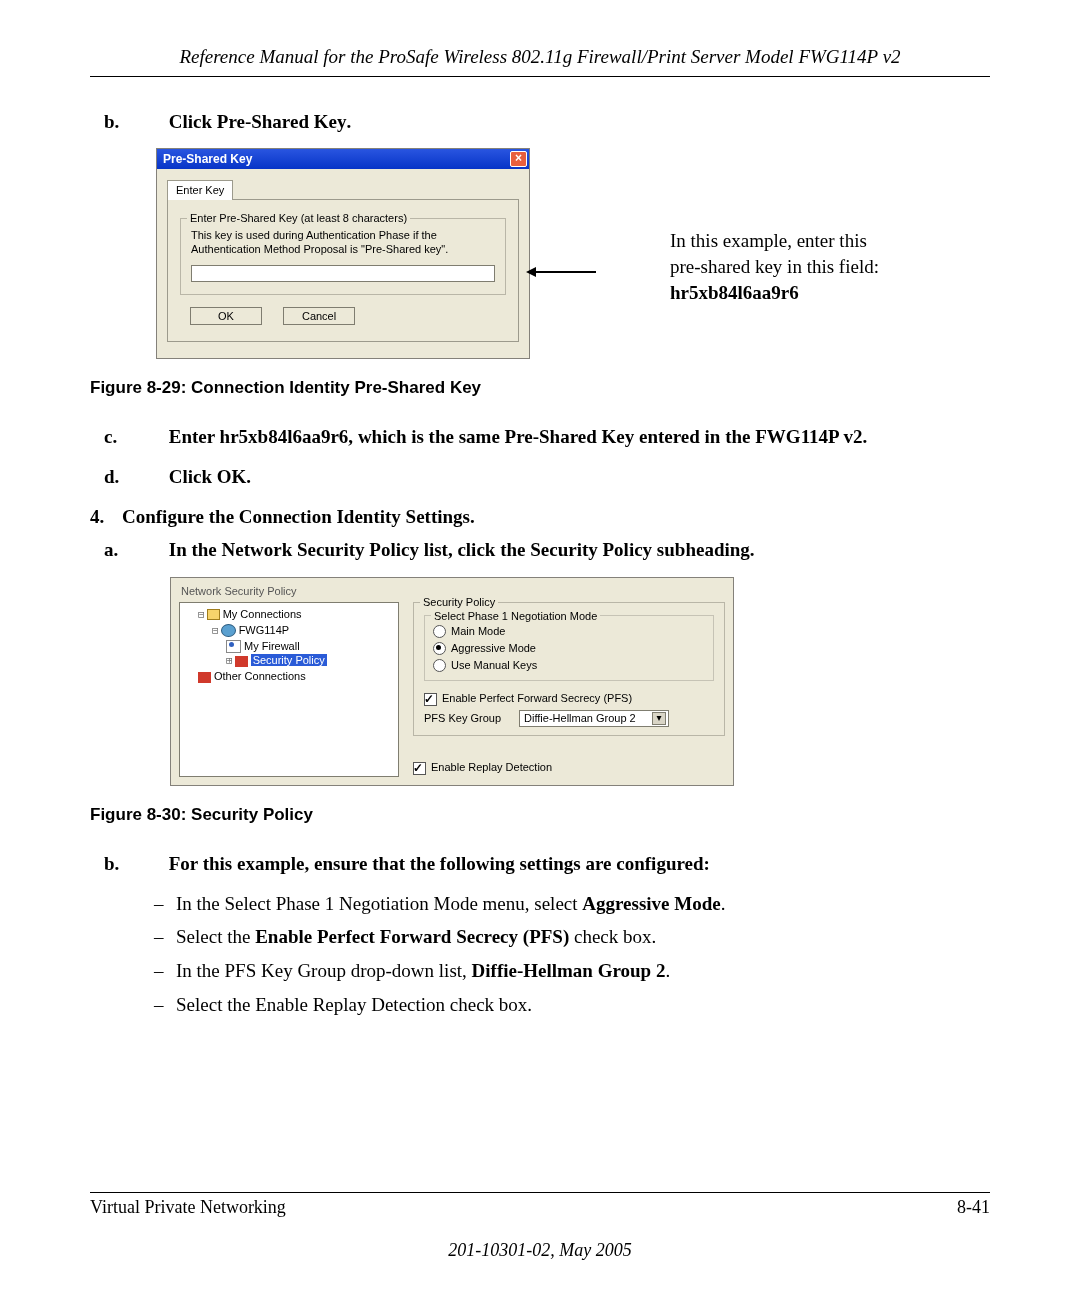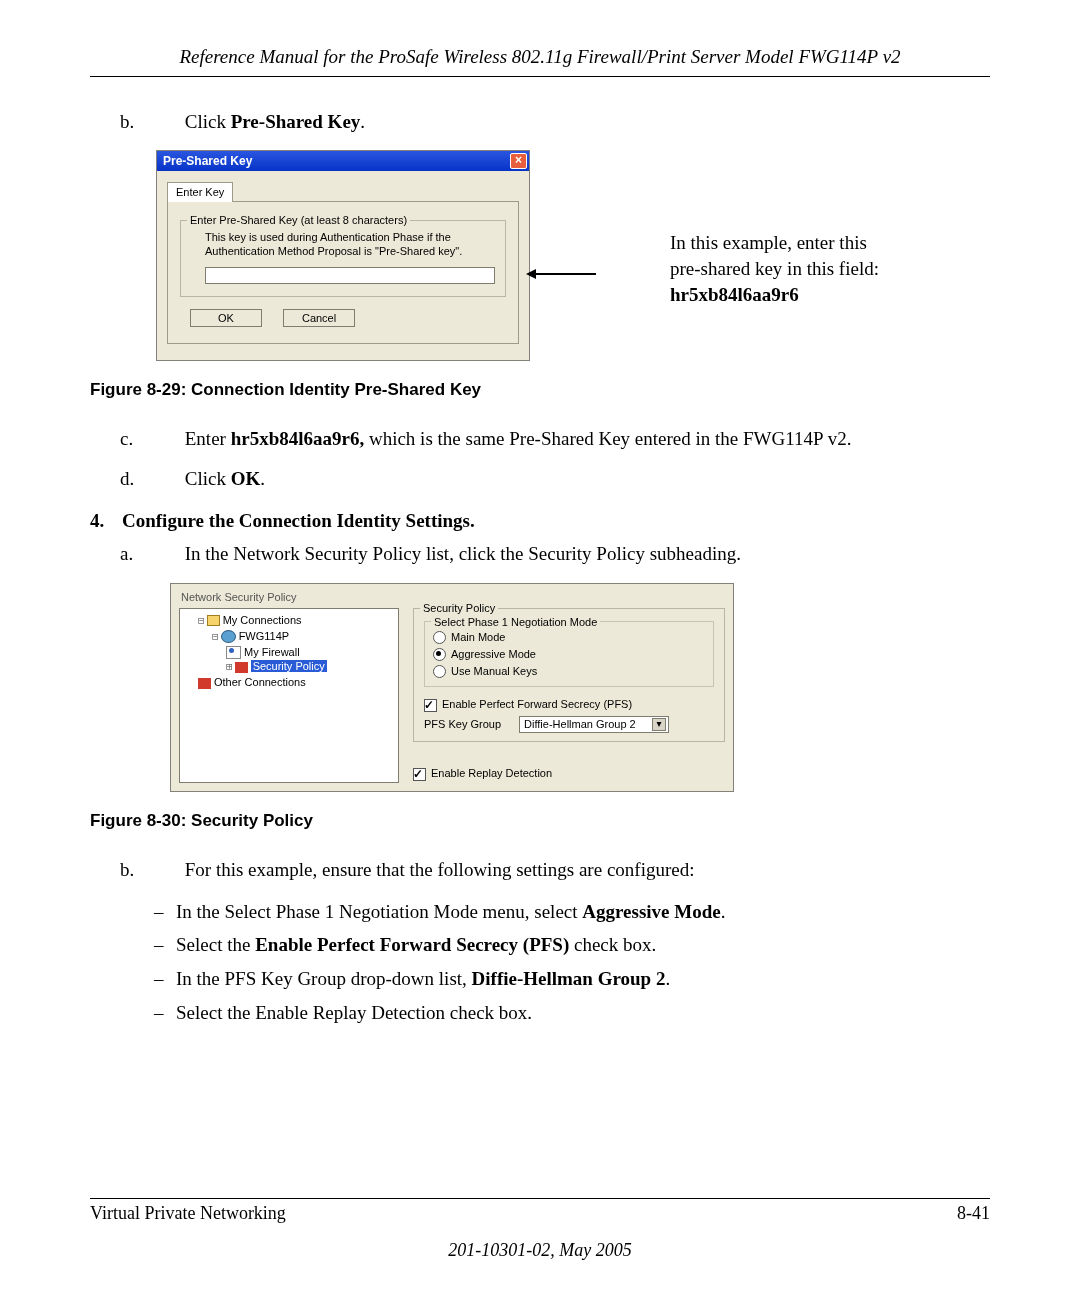--- a/index.html
+++ b/index.html
@@ -22,21 +22,21 @@
     text-align: center;
     font-size: 19px;
     margin-bottom: 6px;
   }
   hr.rule {
     border: none;
     border-top: 1.5px solid #000;
     margin: 0;
   }
   .content { margin-top: 32px; }
-  ol.letter { list-style: none; padding-left: 46px; margin: 16px; }
+  ol.letter { list-style: none; padding-left: 46px; margin: 0; font-weight: bold; }
   ol.letter > li { margin-bottom: 14px; text-indent: -32px; padding-left: 32px; }
   ol.letter .marker { display: inline-block; width: 28px; }
 
   
   .fig-wrap { margin: 14px 0 12px 66px; }
   .fig-row { display: flex; align-items: flex-start; }
   .psk-dialog {
     width: 372px;
     background: #ece9d8;
     border: 1px solid #84817a;
@@ -77,21 +77,21 @@
     font-size:11px;
     position:relative; top:1px;
   }
   .psk-panel {
     border:1px solid #9c9a8c;
     padding:18px 12px 16px 12px;
     background:#ece9d8;
   }
   .grpbox {
     border:1px solid #b9b6a7;
-    padding:10px 10px 12px 24px;
+    padding:10px 10px 12px 10px;
     margin-bottom:12px;
     position:relative;
   }
   .grpbox .legend {
     position:absolute; top:-8px; left:6px;
     background:#ece9d8;
     padding:0 3px;
     font-size:11px;
   }
   .grpbox .note { font-size:11px; line-height:1.25; margin-bottom:8px; }
@@ -201,21 +201,21 @@
   ul.dash { list-style:none; padding-left:64px; margin:8px 0 0 0;}
   ul.dash li { position:relative; padding-left:22px; margin:8px 0; }
   ul.dash li::before { content:"–"; position:absolute; left:0; }
 
   .footer {
     position:absolute;
     left:90px; right:90px;
     bottom:34px;
   }
   .footrow { display:flex; justify-content:space-between; font-size:18px; margin-top:2px;}
-  .docver { text-align:center; font-style:italic; font-size:18px; margin-top:12px;}
+  .docver { text-align:center; font-style:italic; font-size:18px; margin-top:18px;}
 
   .arrow-svg { position:relative; top:59px; left:-4px; }
 </style>
 </head>
 <body>
 
 <div class="page">
 
   <div class="running-head">Reference Manual for the ProSafe Wireless 802.11g  Firewall/Print Server Model FWG114P v2</div>
   <hr class="rule">

